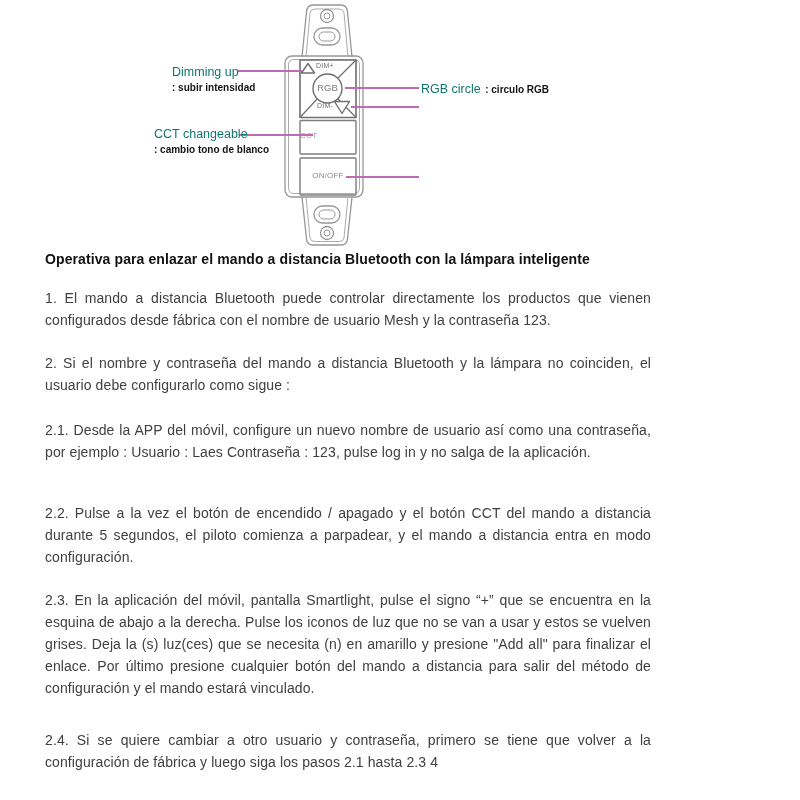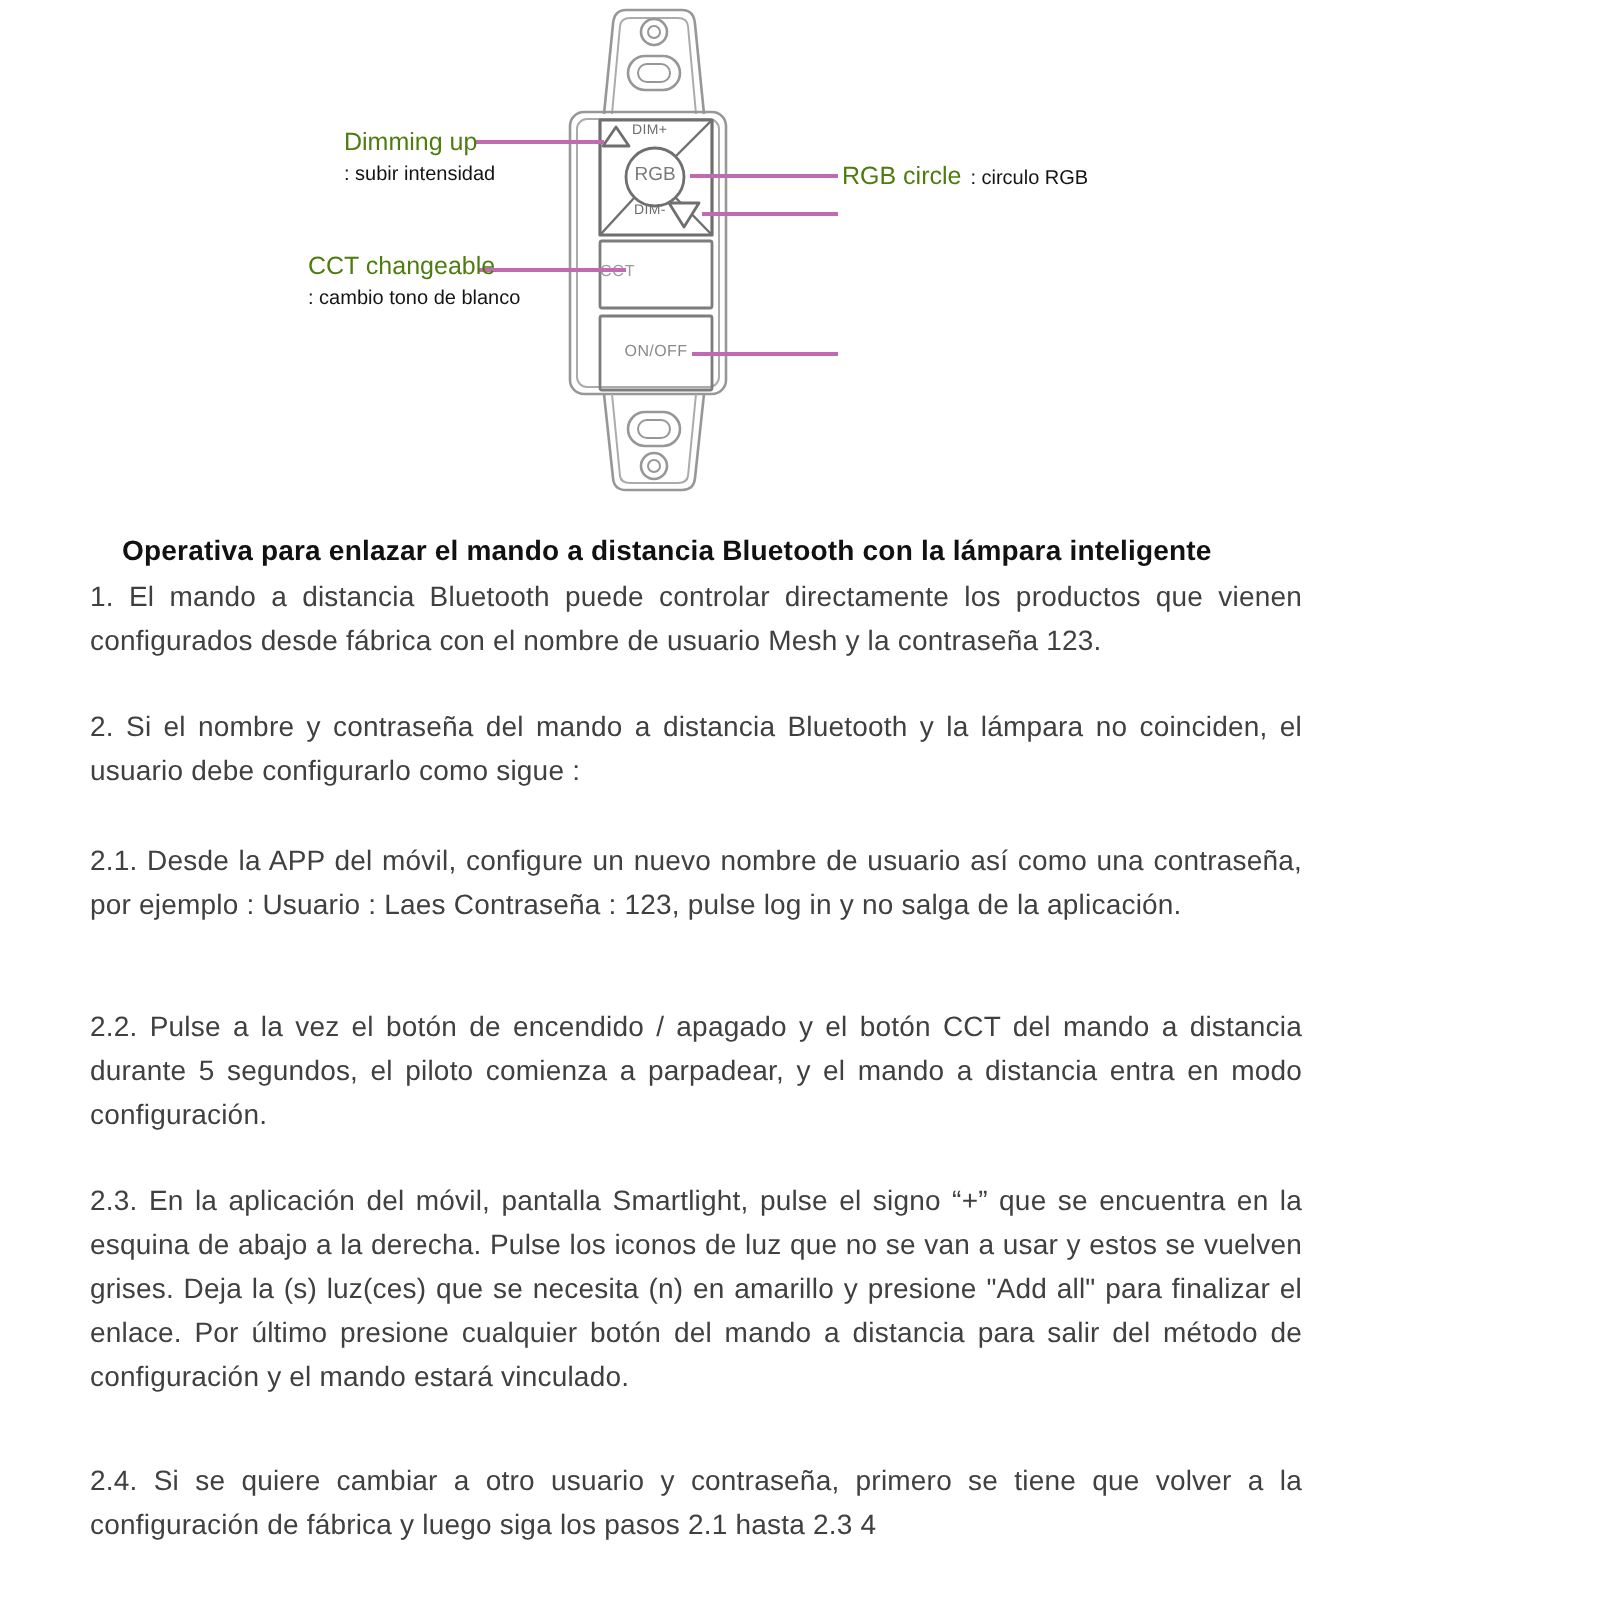--- a/index.html
+++ b/index.html
@@ -16,27 +16,27 @@
 
   .dev-label{position:absolute;color:#8a8a8a;white-space:nowrap;}
   .lbl-dim{font-size:7px;color:#6e6e6e;letter-spacing:.2px;}
   .lbl-rgb{font-size:9.5px;color:#7a7a7a;width:29px;text-align:center;}
   .lbl-cct{font-size:8px;color:#9a9a9a;width:56px;text-align:left;letter-spacing:.4px;}
   .lbl-onoff{font-size:8px;color:#8a8a8a;width:56px;text-align:center;letter-spacing:.2px;}
 
   .callout-line{position:absolute;height:2px;}
 
   .callout{position:absolute;white-space:nowrap;}
-  .callout .main{font-size:12.5px;color:#4d7c0f;line-height:14px;}
-  .callout .sub{font-size:10px;font-weight:normal;color:#141414;line-height:13px;}
+  .callout .main{font-size:12.5px;color:#0f766e;line-height:14px;}
+  .callout .sub{font-size:10px;font-weight:bold;color:#141414;line-height:13px;}
   .callout.stack .sub{display:block;margin-top:1px;}
 
   
   #doc-heading{
-    position:absolute;left:45px;top:251px;width:620px;margin:16px;
+    position:absolute;left:45px;top:251px;width:620px;margin:0;
     font-size:14px;font-weight:bold;color:#111111;letter-spacing:.1px;
   }
   .para{
     position:absolute;left:45px;width:606px;margin:0;
     font-size:14px;line-height:22px;color:#404040;
     text-align:justify;letter-spacing:.1px;
   }
 </style>
 </head>
 <body>

